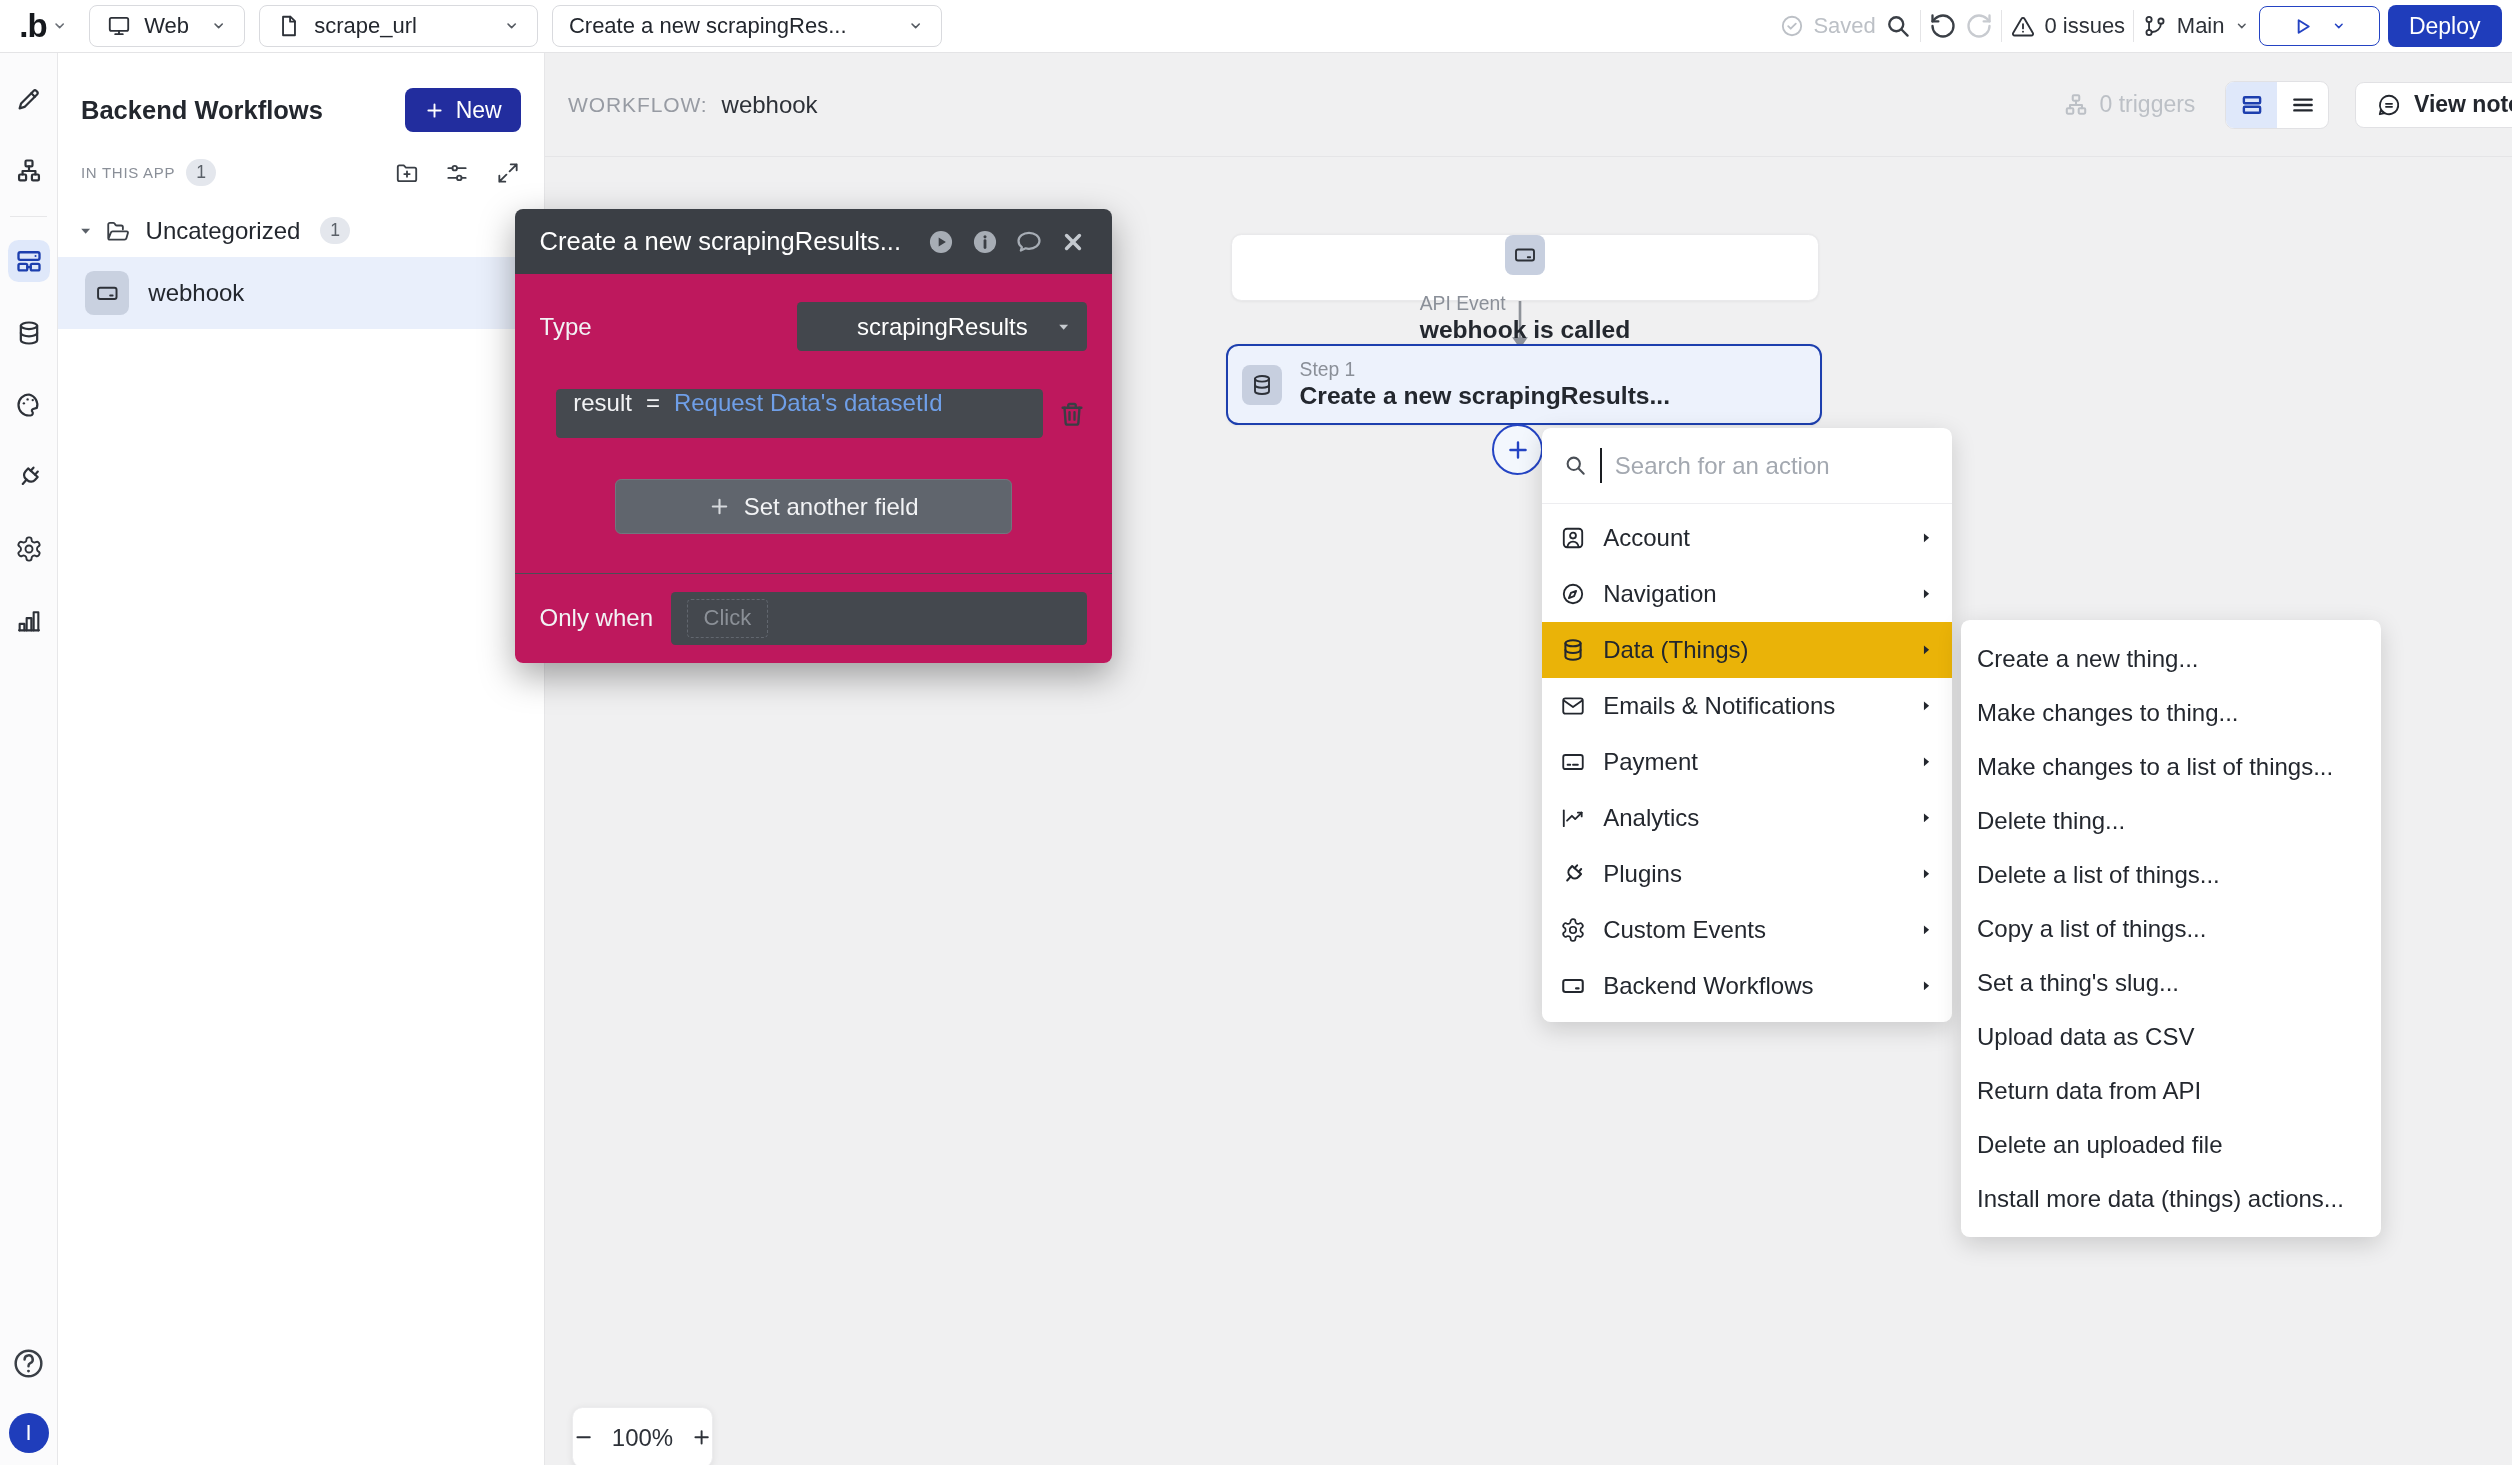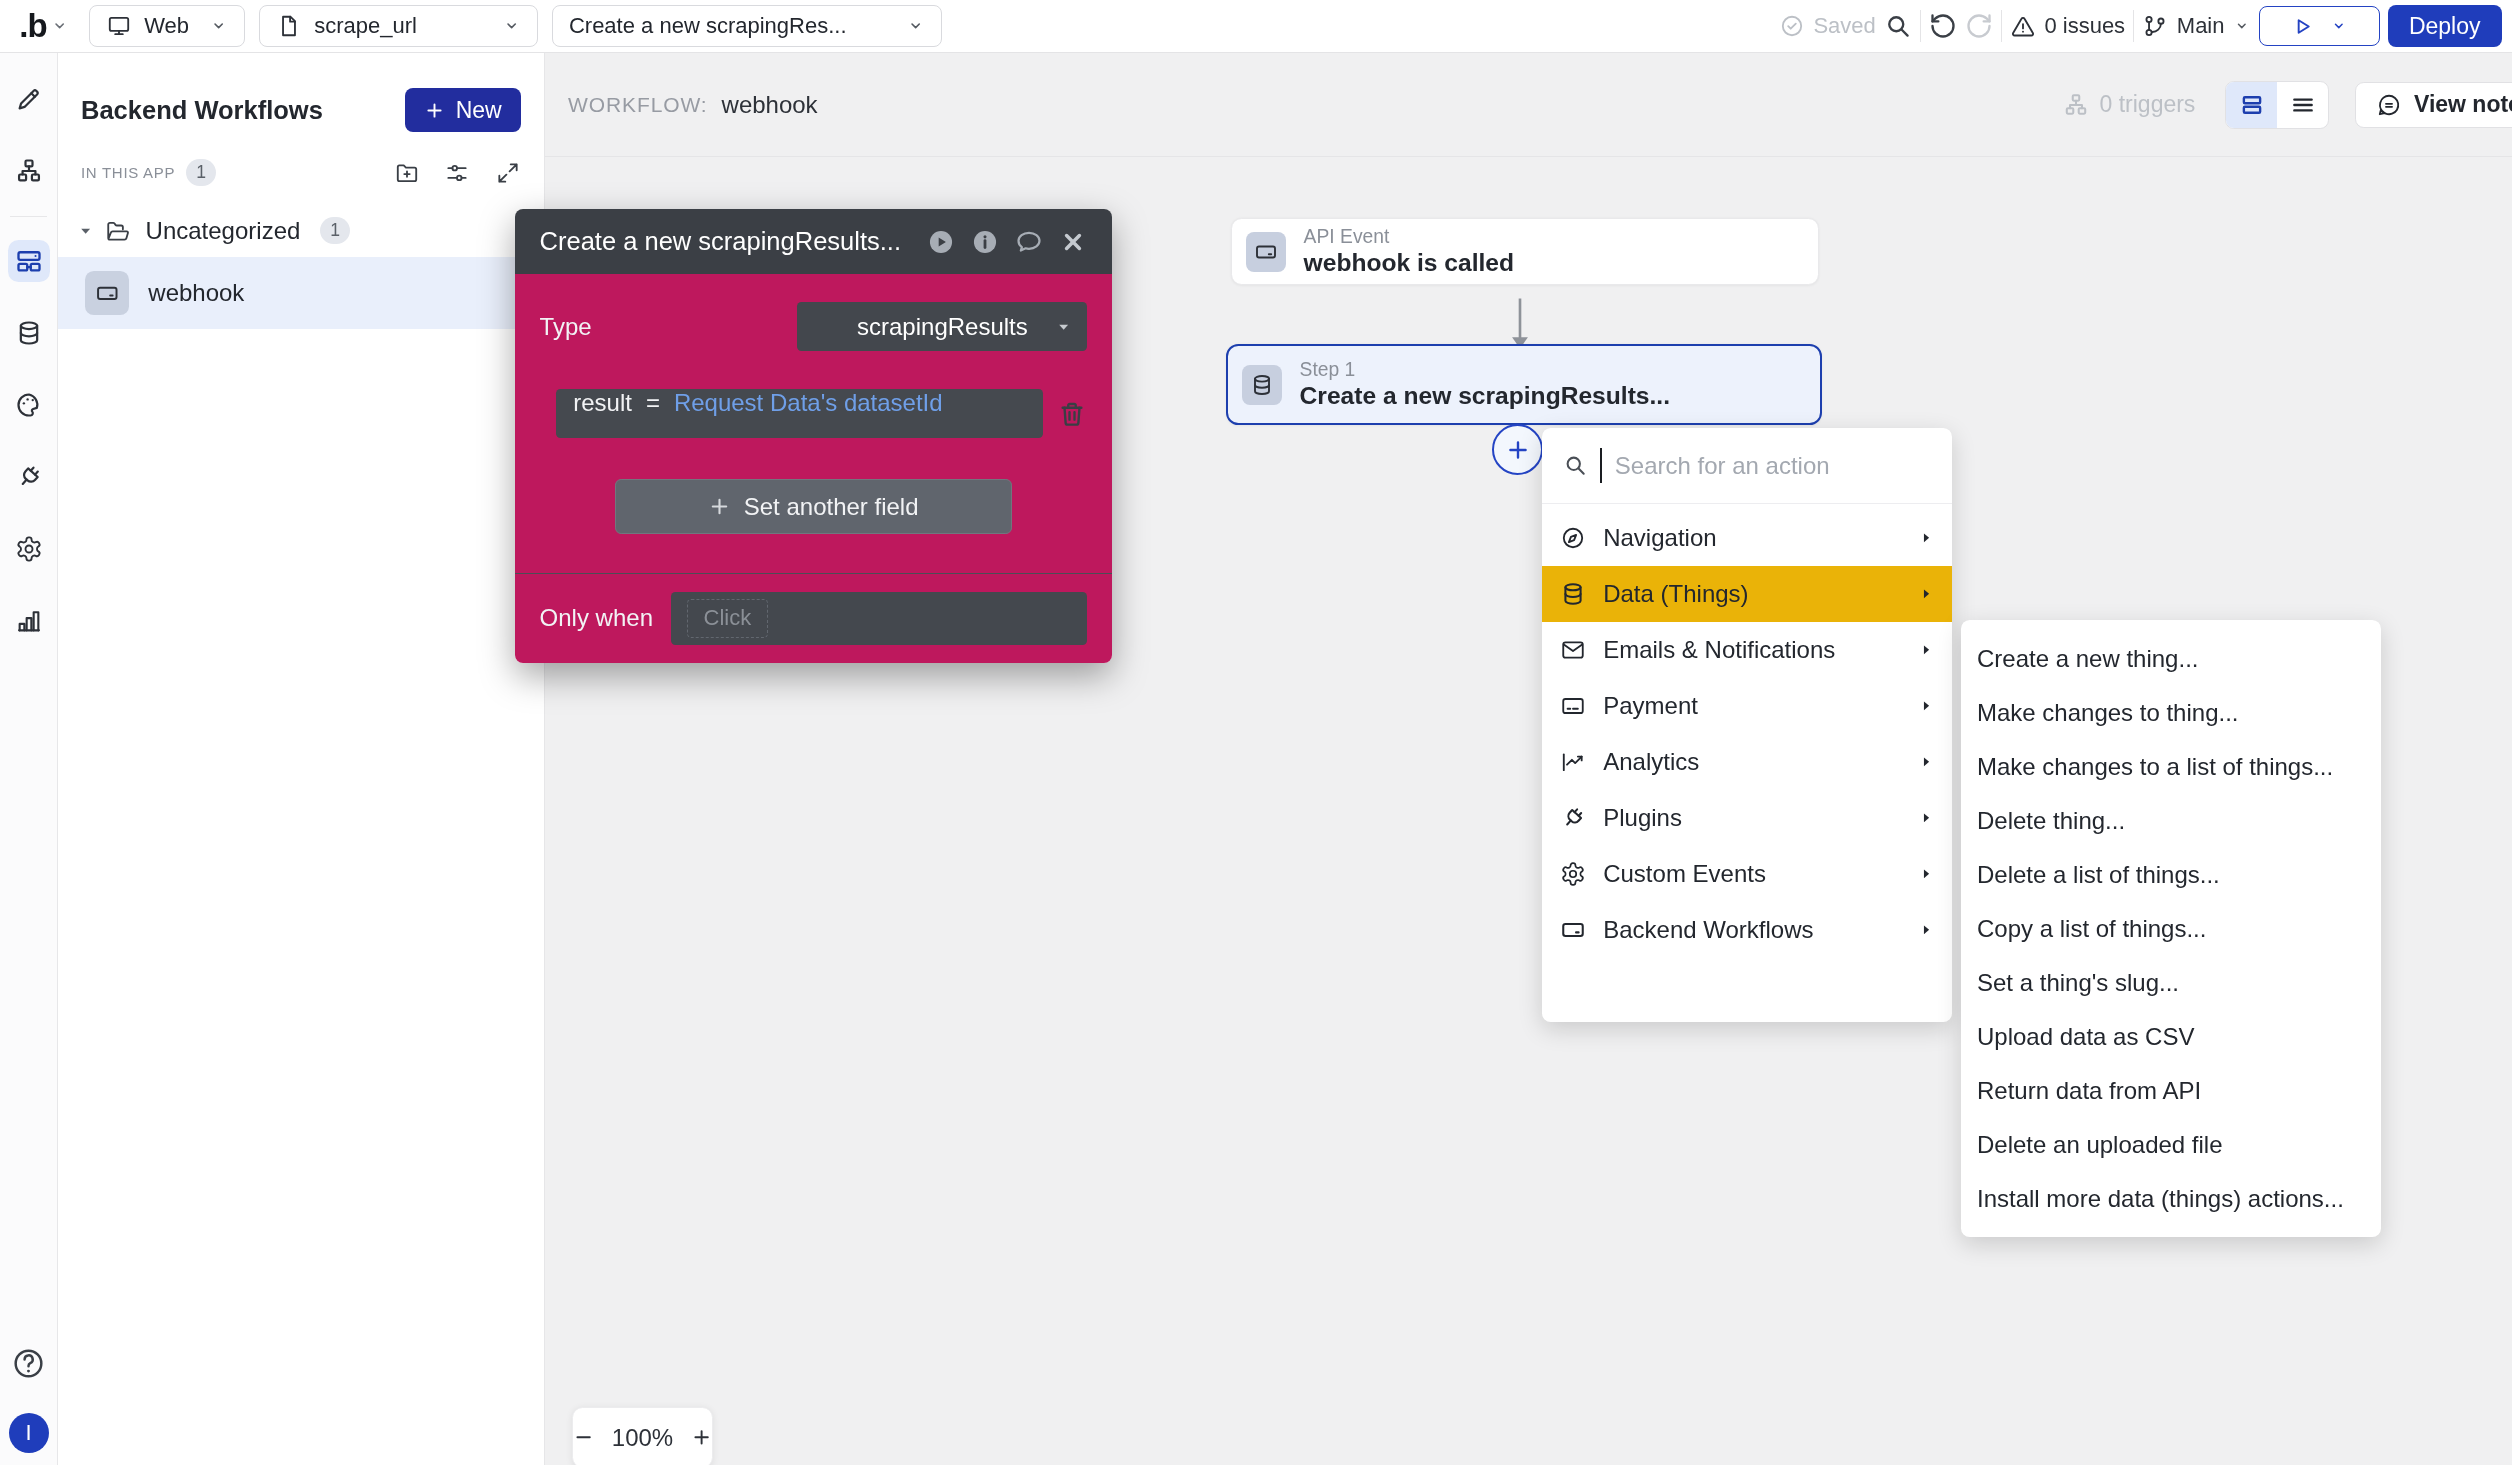--- a/index.html
+++ b/index.html
@@ -86,21 +86,21 @@
   .vt-btn { width:51px; height:46px; display:flex; align-items:center; justify-content:center; color:#23272e; }
   .vt-btn .icon { width:26px; height:26px; }
   .vt-btn.active { background:#dfe8fa; color:#1d3fae; }
   .notes-btn { display:flex; align-items:center; gap:12.3px; background:#fff; border:0.9px solid #e1e1e4; border-radius:8.8px;
                height:46px; padding:0 19.3px; font-size:23px; font-weight:700; color:#23272e; }
   .notes-btn .icon { width:26px; height:26px; }
 
   
   .node { position:absolute; display:flex; align-items:center; gap:17.6px; background:#fff; border:0.9px solid #e9e9eb;
           border-radius:10.5px; box-shadow:0 0.9px 2.6px rgba(0,0,0,0.05); padding:0 14px; z-index:2; }
-  .node-event { left:1231px; top:218px; width:588px; height:67px; }
+  .node-event { left:1231px; top:234px; width:588px; height:67px;flex-direction:column; }
   .node-step  { left:1226px; top:344px; width:596px; height:81px; background:#edf2fc; border:2.6px solid #1d3fae; border-radius:12.3px; }
   .node-tile { width:40px; height:40px; border-radius:8px; background:#c7cfdf; color:#2d3138;
                display:flex; align-items:center; justify-content:center; flex:0 0 auto; }
   .node-tile .icon { width:24px; height:24px; }
   .node-sub { font-size:19.3px; color:#8a8f98; line-height:1.15; }
   .node-title { font-size:24.6px; font-weight:700; color:#23272e; line-height:1.2; }
   .flow-arrow { position:absolute; left:1504px; top:295px; z-index:1; }
   .plus-circle { position:absolute; left:1492px; top:424px; width:51px; height:51px; border-radius:50%;
                  border:2.6px solid #2444c4; background:#f3f7fd; color:#2444c4; display:flex; align-items:center;
                  justify-content:center; z-index:6; }
@@ -521,20 +521,35 @@
           <path d="m15.2 15.2 5 5"></path>
         </svg>
       </span>
     <span class="caret-bar"></span>
     <input class="am-input" placeholder="Search for an action" style="">
   </div>
   <div class="am-list">
       <div class="menu-row">
         <span class="mi icon">
           <svg viewBox="0 0 24 24" fill="none" stroke="currentColor" stroke-width="1.7" stroke-linecap="round" stroke-linejoin="round">
+            <rect x="3.5" y="3.5" width="17" height="17" rx="3"></rect>
+            <circle cx="12" cy="9.8" r="2.7"></circle>
+            <path d="M6.8 20.2c.6-3.2 2.6-4.9 5.2-4.9s4.6 1.7 5.2 4.9"></path>
+          </svg>
+        </span>
+        <span class="ml">Account</span>
+        <span class="mc icon">
+          <svg viewBox="0 0 24 24" fill="none" stroke="currentColor" stroke-width="1.7" stroke-linecap="round" stroke-linejoin="round">
+            <path d="M9.5 6 16.5 12l-7 6z" fill="currentColor" stroke="none"></path>
+          </svg>
+        </span>
+      </div>
+      <div class="menu-row">
+        <span class="mi icon">
+          <svg viewBox="0 0 24 24" fill="none" stroke="currentColor" stroke-width="1.7" stroke-linecap="round" stroke-linejoin="round">
             <circle cx="12" cy="12" r="8.5"></circle>
             <path d="m14.9 9.1-1.9 4.8-4.8 1.9 1.9-4.8z"></path>
           </svg>
         </span>
         <span class="ml">Navigation</span>
         <span class="mc icon">
           <svg viewBox="0 0 24 24" fill="none" stroke="currentColor" stroke-width="1.7" stroke-linecap="round" stroke-linejoin="round">
             <path d="M9.5 6 16.5 12l-7 6z" fill="currentColor" stroke="none"></path>
           </svg>
         </span>

